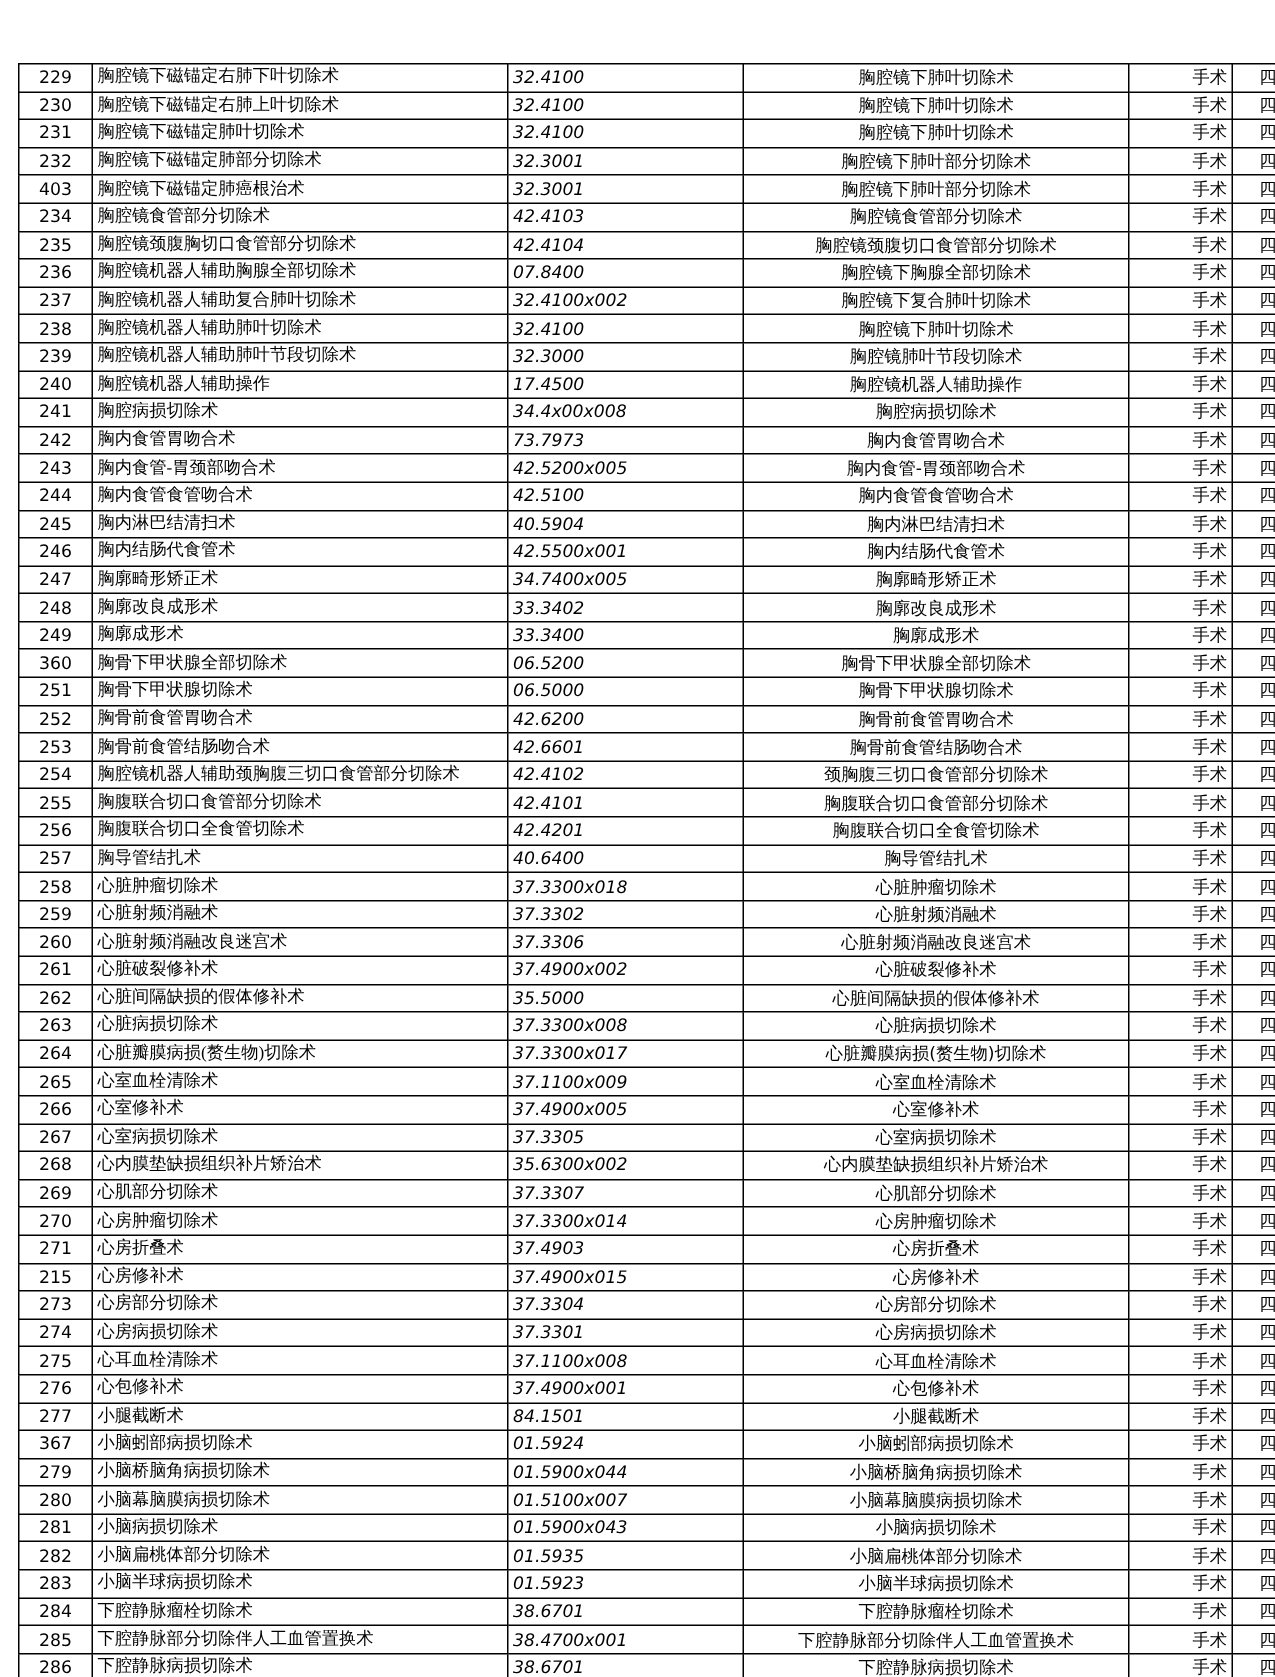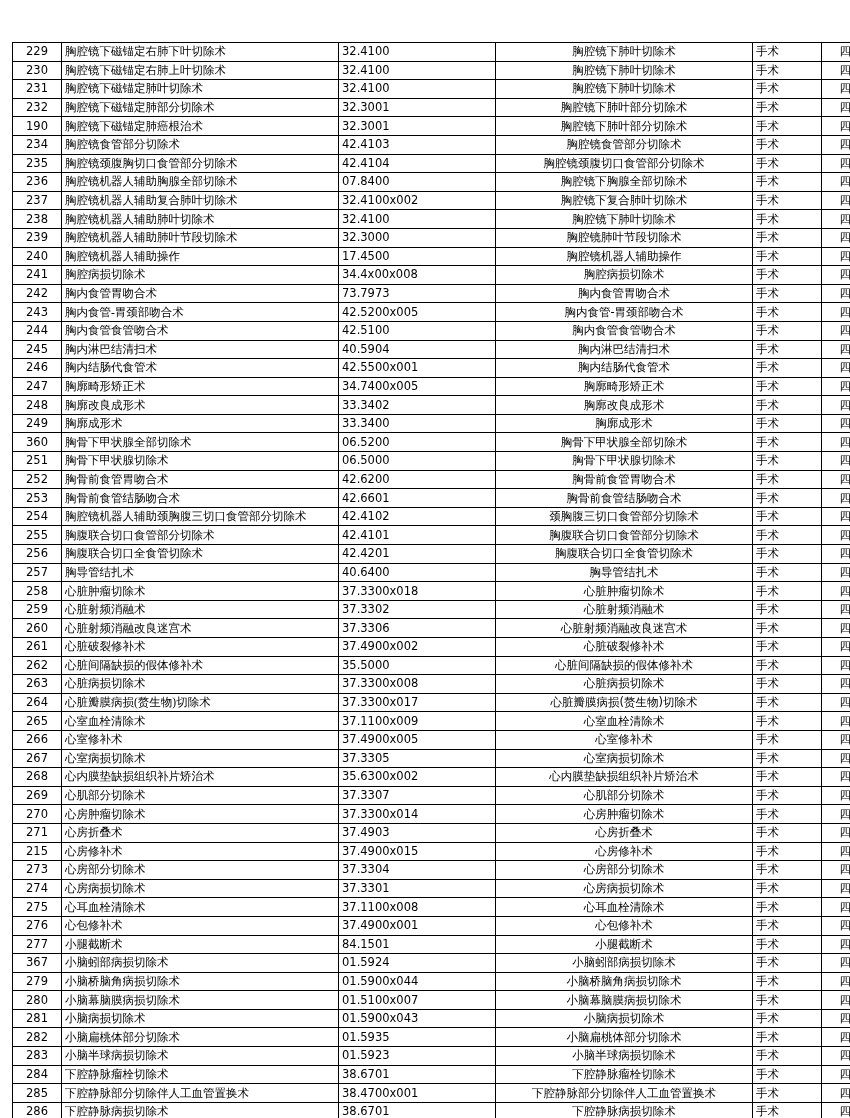--- a/index.html
+++ b/index.html
@@ -28,23 +28,23 @@
     border: 1px solid #000000;
     font-size: 11.5px;
     line-height: 13px;
     height: 17.6px;
     padding: 0 3px;
     overflow: hidden;
     white-space: nowrap;
   }
   .c-idx   { width: 42px;  text-align: center; }
   .c-name  { width: 270px; text-align: left; font-family: Liberation Serif, serif; }
-  .c-code  { width: 150px; text-align: left; }
+  .c-code  { width: 150px; text-align: left; font-style: italic; }
   .c-name2 { width: 250px; text-align: center; }
-  .c-type  { width: 62px;  text-align: left; }
+  .c-type  { width: 62px;  text-align: right; }
   .c-level { width: 52px;  text-align: center; }
 </style>
 </head>
 <body>
 
 <div class="page">
   <table class="proc">
     <tbody>
         <tr>
           <td class="c-idx">229</td>
@@ -72,21 +72,21 @@
         </tr>
         <tr>
           <td class="c-idx">232</td>
           <td class="c-name">胸腔镜下磁锚定肺部分切除术</td>
           <td class="c-code">32.3001</td>
           <td class="c-name2">胸腔镜下肺叶部分切除术</td>
           <td class="c-type">手术</td>
           <td class="c-level">四级</td>
         </tr>
         <tr>
-          <td class="c-idx">190</td>
+          <td class="c-idx">403</td>
           <td class="c-name">胸腔镜下磁锚定肺癌根治术</td>
           <td class="c-code">32.3001</td>
           <td class="c-name2">胸腔镜下肺叶部分切除术</td>
           <td class="c-type">手术</td>
           <td class="c-level">四级</td>
         </tr>
         <tr>
           <td class="c-idx">234</td>
           <td class="c-name">胸腔镜食管部分切除术</td>
           <td class="c-code">42.4103</td>

